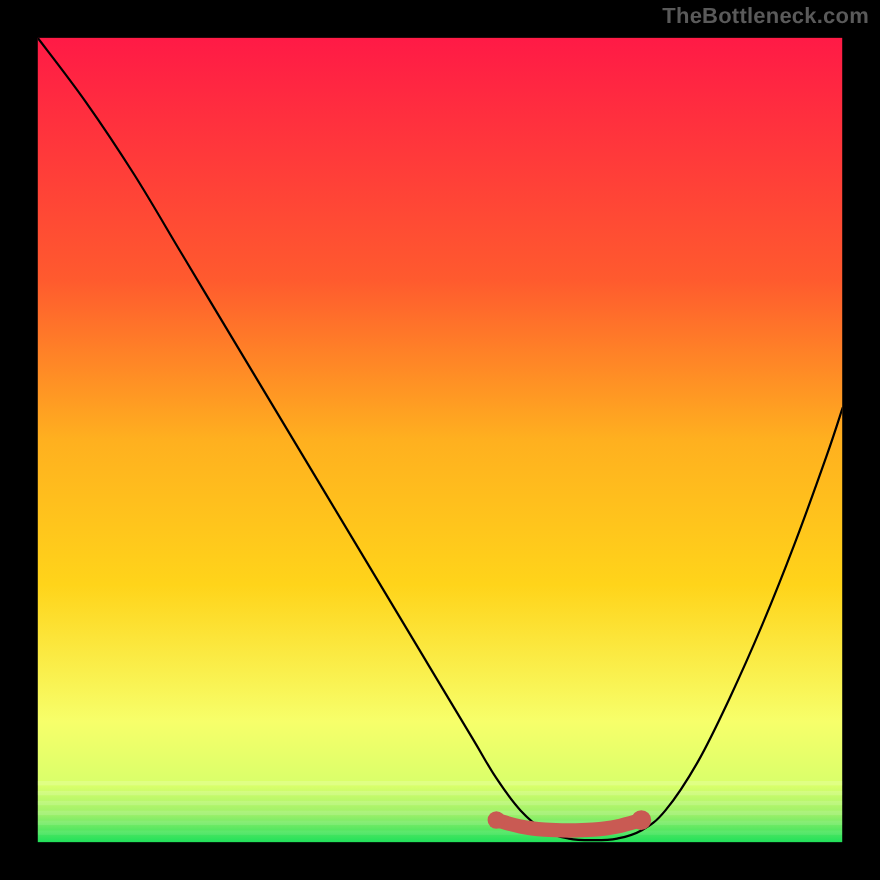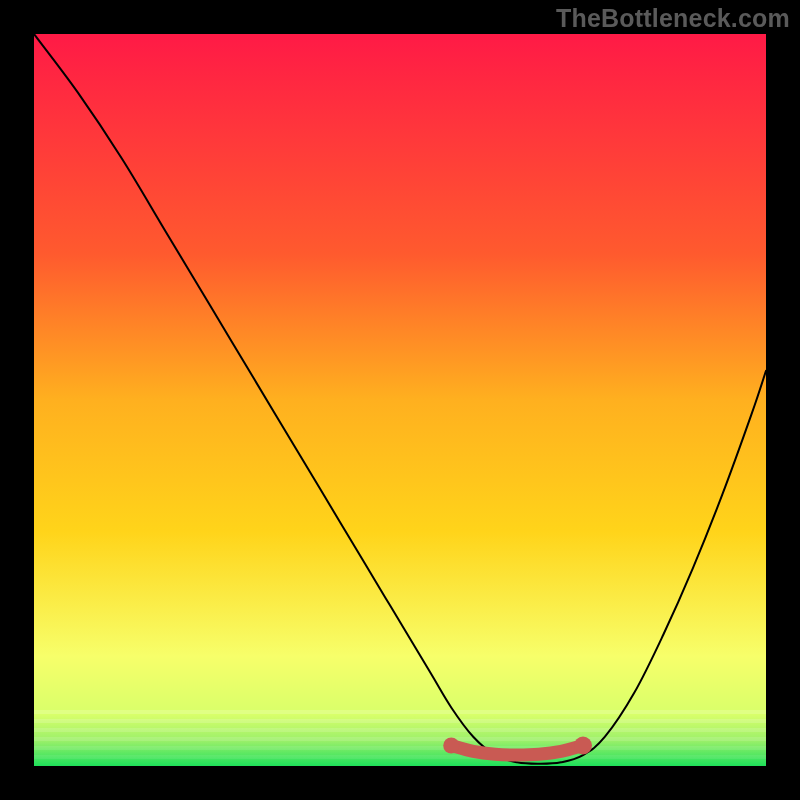--- a/index.html
+++ b/index.html
@@ -15,21 +15,21 @@
     position: relative;
     width: 800px;
     height: 800px;
     background: #000;
   }
   .watermark {
     position: absolute;
     top: 4px;
     right: 10px;
     color: #5a5a5a;
-    font-size: 25px;
+    font-size: 20px;
     font-weight: 600;
     letter-spacing: 0.2px;
     z-index: 10;
   }
   .plot {
     position: absolute;
     left: 34px;
     top: 34px;
     width: 732px;
     height: 732px;

